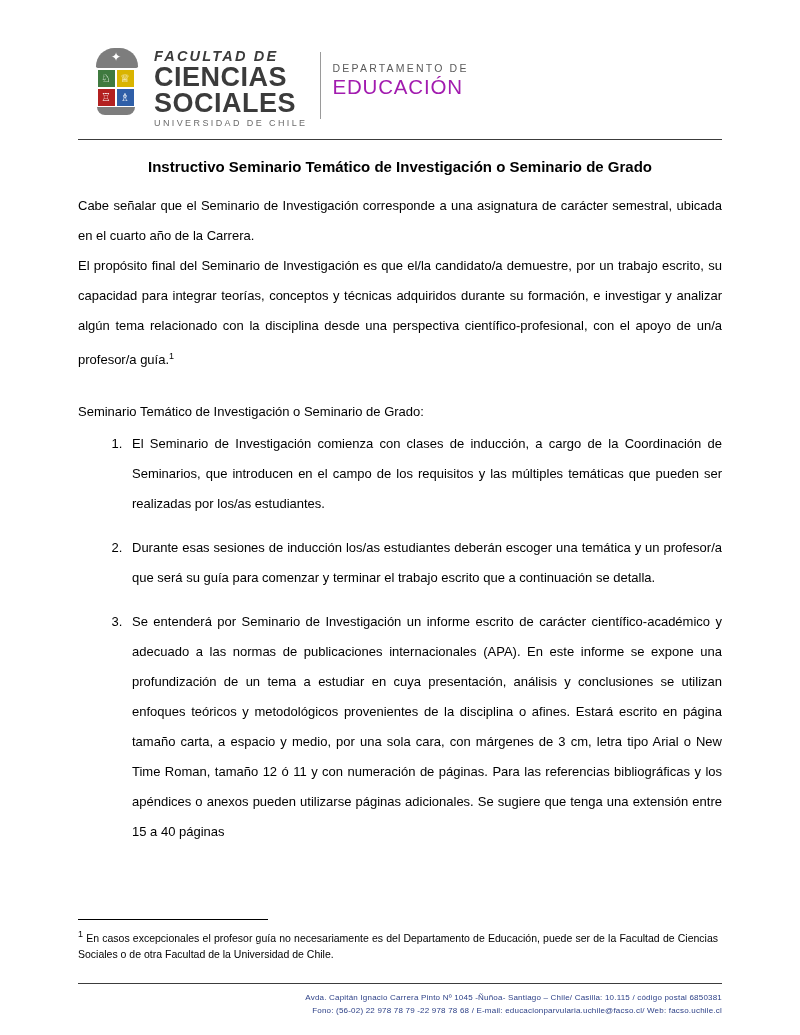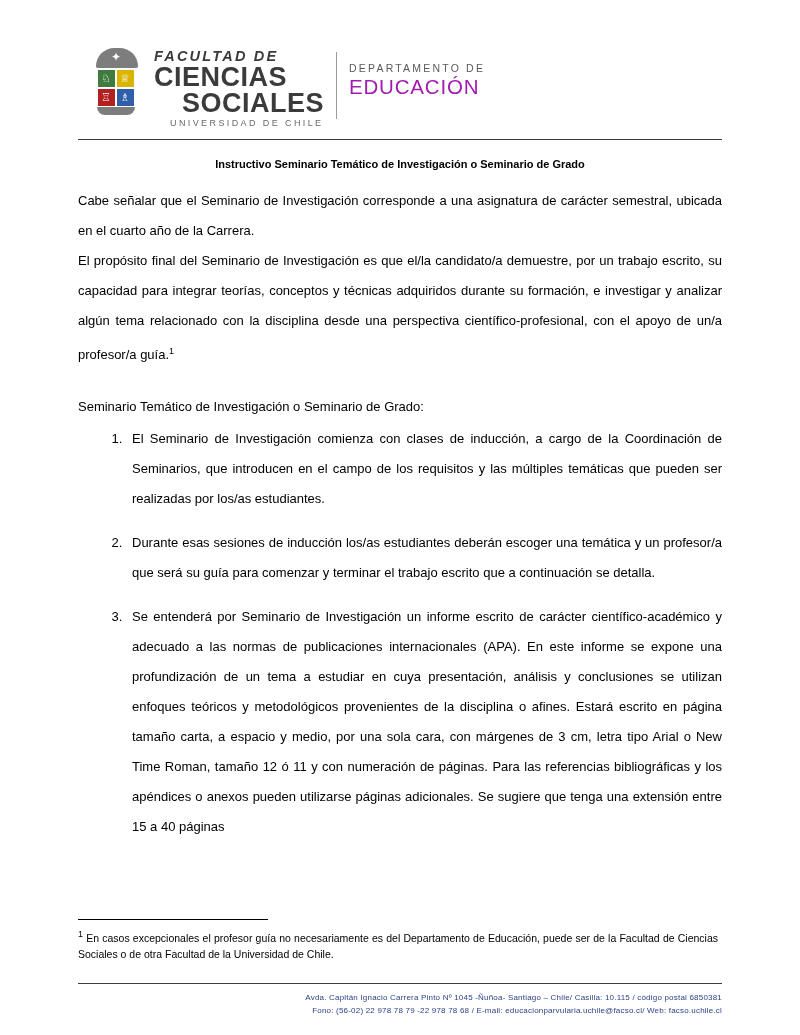--- a/index.html
+++ b/index.html
@@ -100,29 +100,27 @@
     color: #3b3b3b;
     font-weight: bold;
     line-height: 26px;
   }
   .wm-sociales {
     font-size: 27px;
     letter-spacing: 0.5px;
     color: #3b3b3b;
     font-weight: bold;
     line-height: 26px;
-    margin-left: 28px;
   }
   .wm-univ {
     font-size: 9px;
     letter-spacing: 2.4px;
     color: #6a6a6a;
     line-height: 12px;
     margin-top: 1px;
-    margin-left: 16px;
   }
   .wm-divider {
     width: 1px;
     background: #9a9a9a;
     margin: 4px 12px 10px 0;
   }
   .wm-right {
     padding-top: 14px;
   }
   .wm-depto {
@@ -140,21 +138,21 @@
 
   .rule-top {
     border-top: 1.6px solid #3c3c3c;
     margin: 4px 0 18px 0;
   }
 
   
   .doc-title {
     text-align: center;
     font-weight: bold;
-    font-size: 11px;
+    font-size: 15px;
     margin-bottom: 16px;
   }
   p.body {
     font-size: 13px;
     line-height: 30px;
     text-align: justify;
     margin: 0;
   }
   .section-head {
     font-weight: normal;

